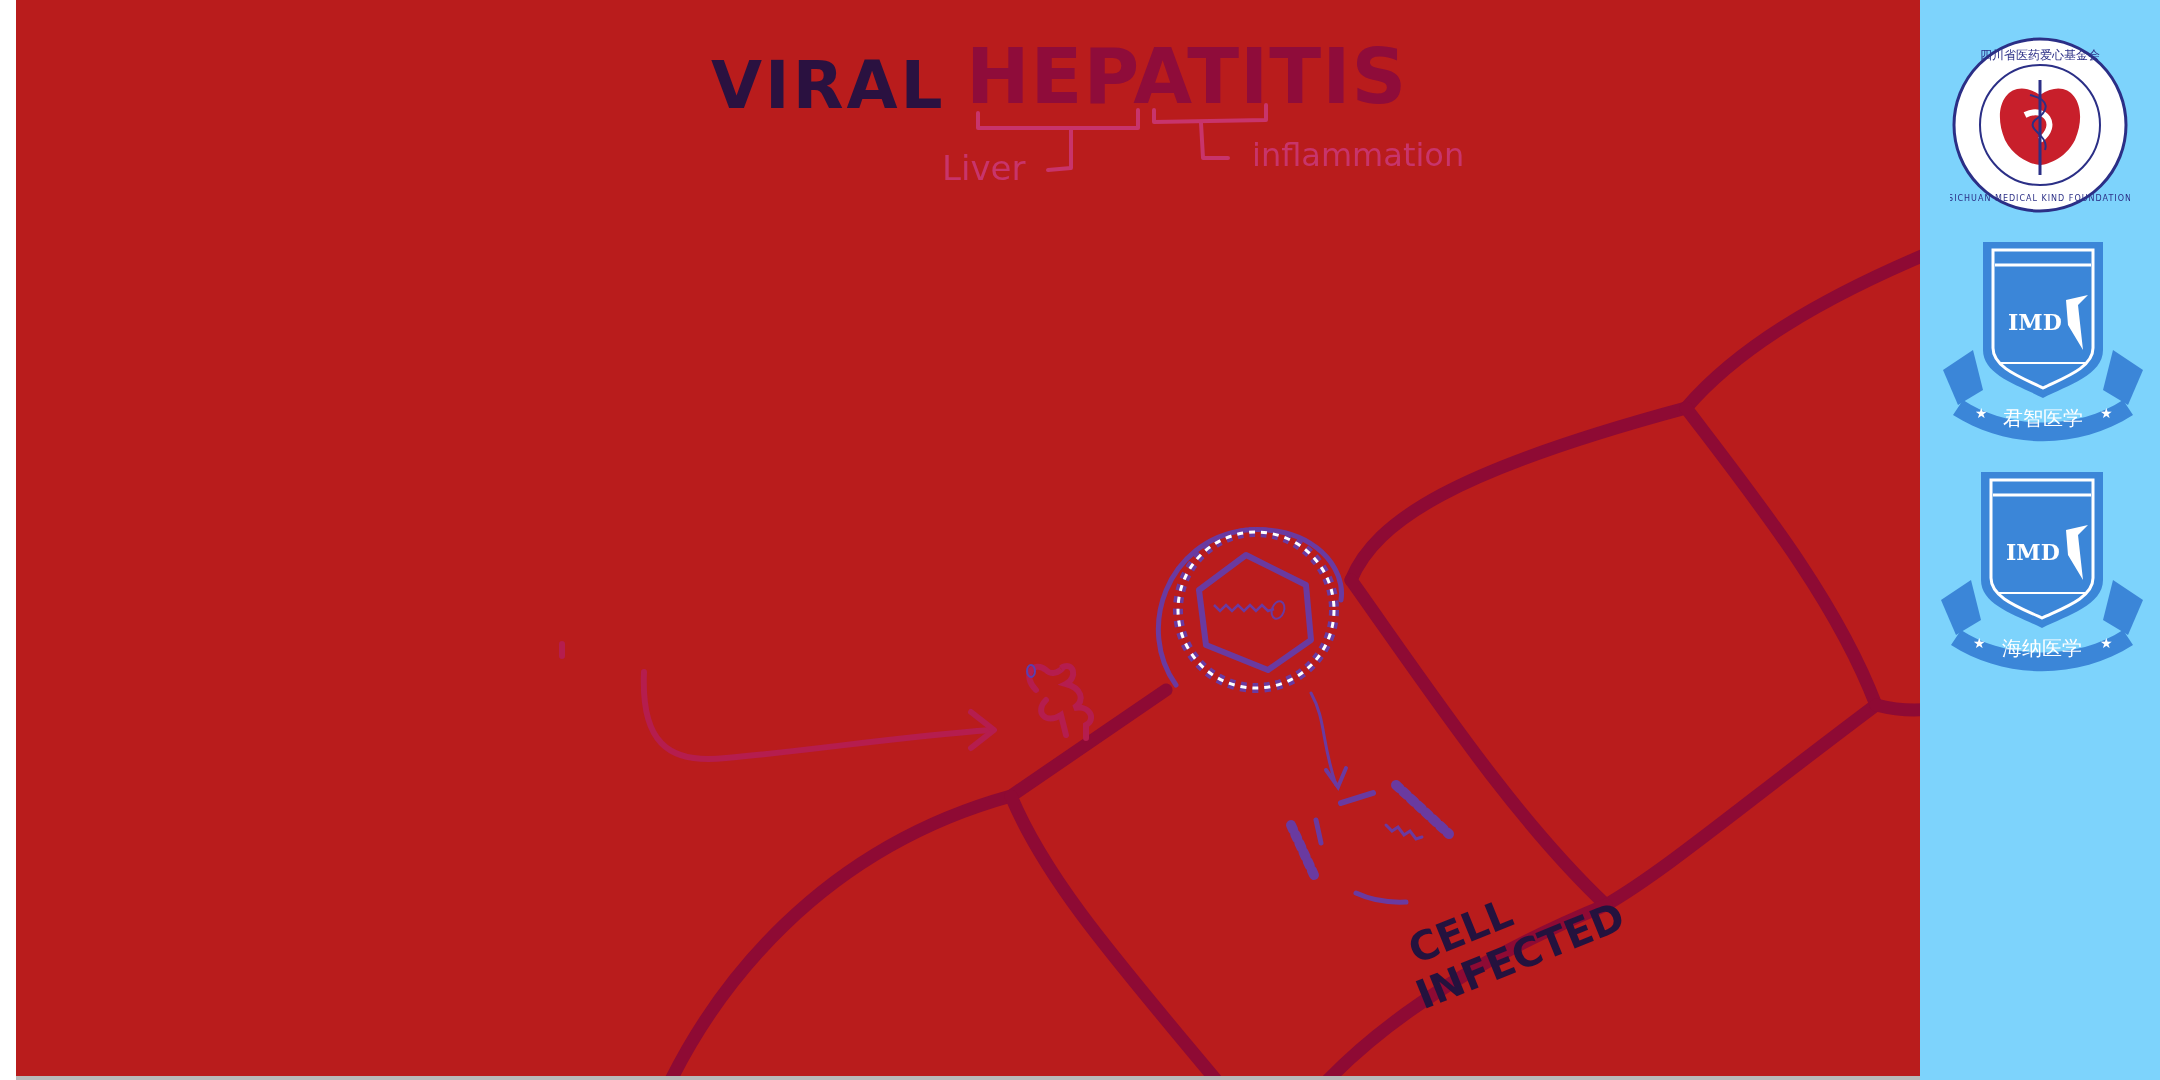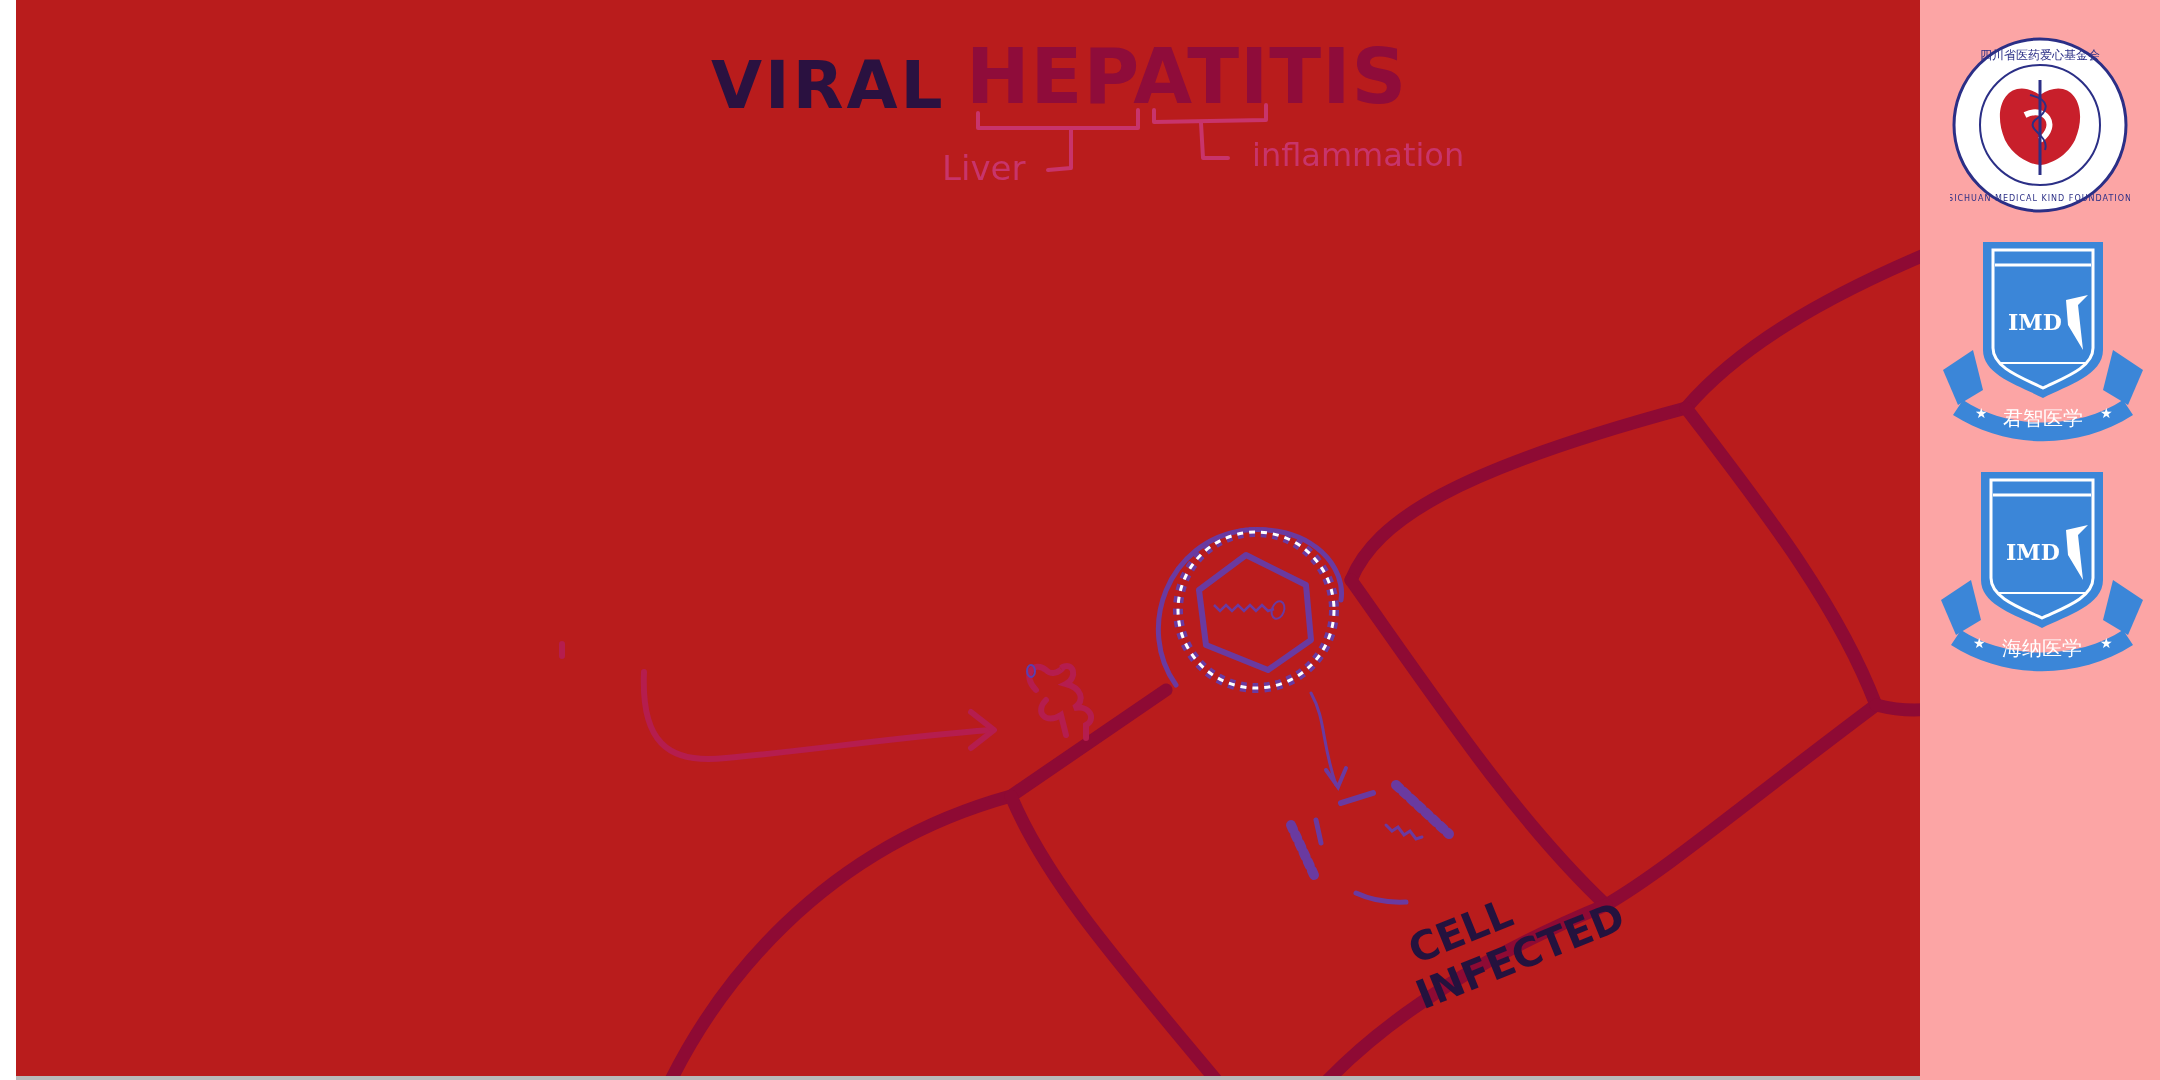--- a/index.html
+++ b/index.html
@@ -1,21 +1,21 @@
 <!DOCTYPE html>
 <html><head>
 <meta charset="utf-8">
 <style>
   html,body{margin:0;padding:0;background:#ffffff;}
   body{width:2160px;height:1080px;position:relative;overflow:hidden;font-family:"DejaVu Sans",sans-serif;}
   #stage{position:absolute;left:0;top:0;width:1920px;height:1080px;background:#b91c1c;overflow:hidden;margin-left:16px;}
   #bottom-bar{position:absolute;left:0;top:1076px;width:1920px;height:4px;background:#b9b9b9;}
   svg{position:absolute;left:0;top:0;}
   .hand{font-family:"DejaVu Sans",sans-serif;}
-  #logo-panel{position:absolute;left:1920px;top:0;width:240px;height:1080px;background:#fca5a5;}
+  #logo-panel{position:absolute;left:1920px;top:0;width:240px;height:1080px;background:#7dd3fc;}
   .logo{position:absolute;}
 </style>
 </head>
 <body>
 
 <div id="stage">
   <svg width="1920" height="1080" viewBox="0 0 1920 1080">
 
     <text class="hand" x="695" y="108" font-size="66" font-weight="bold" fill="#2a1140" letter-spacing="3">VIRAL</text>
     <text class="hand" x="950" y="103" font-size="76" font-weight="bold" fill="#8f0c3a" letter-spacing="1">HEPATITIS</text>

